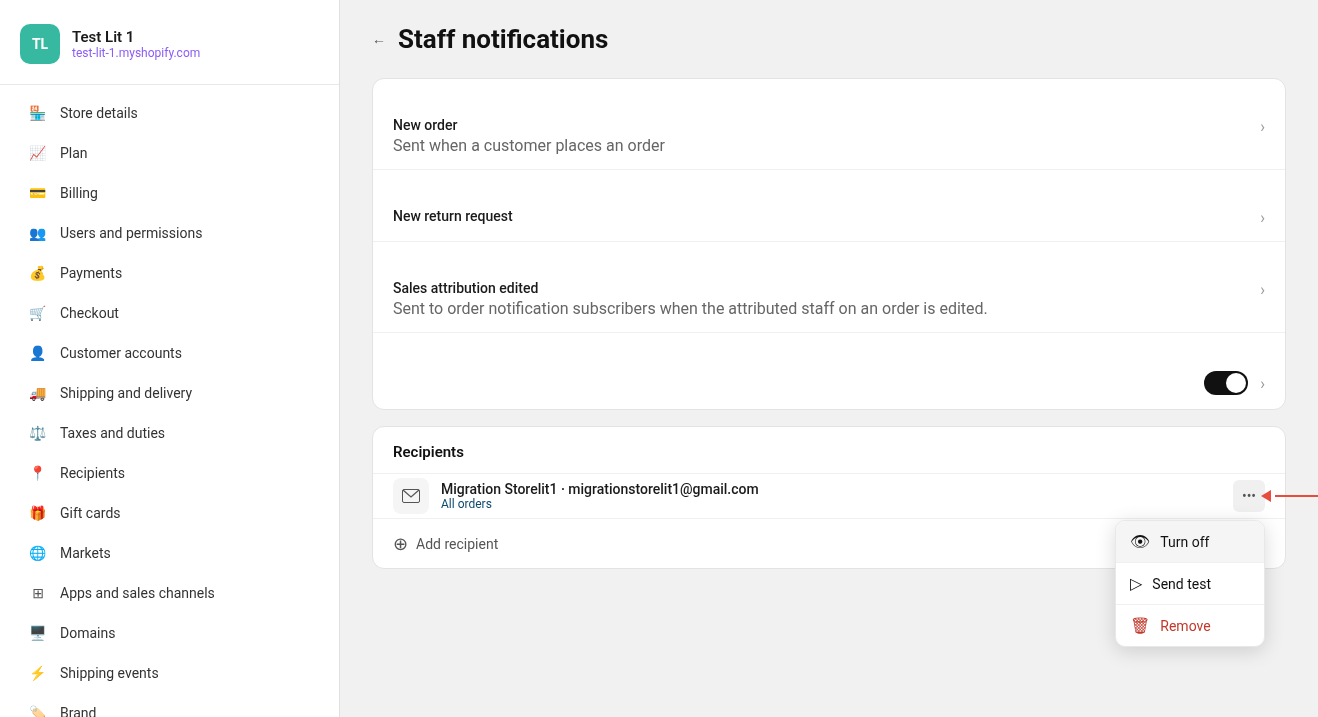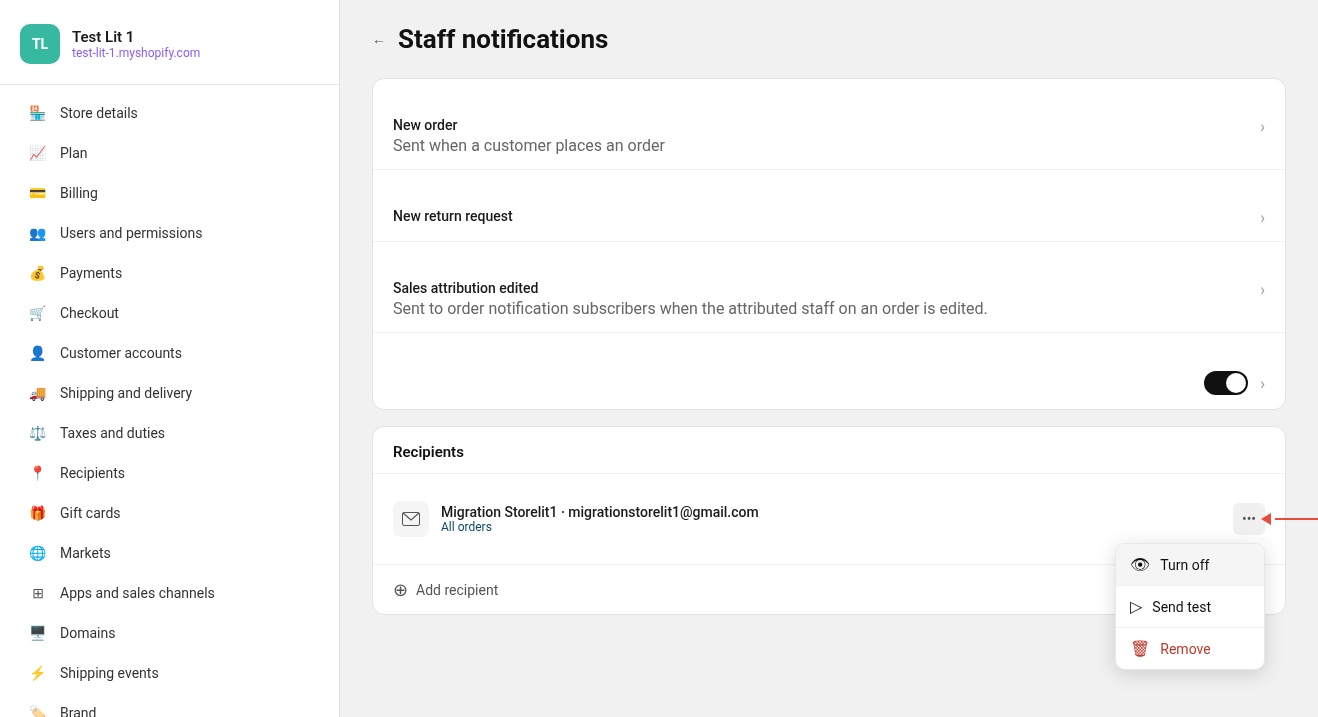--- a/index.html
+++ b/index.html
@@ -187,21 +187,21 @@
       font-weight: 600;
       font-size: 15px;
       padding: 16px 20px 12px;
       color: #111;
     }
 
     .recipient-row {
       display: flex;
       align-items: center;
       justify-content: space-between;
-      padding: 27px 20px;
+      padding: 4px 20px;
       border-top: 1px solid #f0f0f0;
     }
 
     .recipient-left {
       display: flex;
       align-items: center;
       gap: 12px;
     }
 
     .email-icon-wrap {

